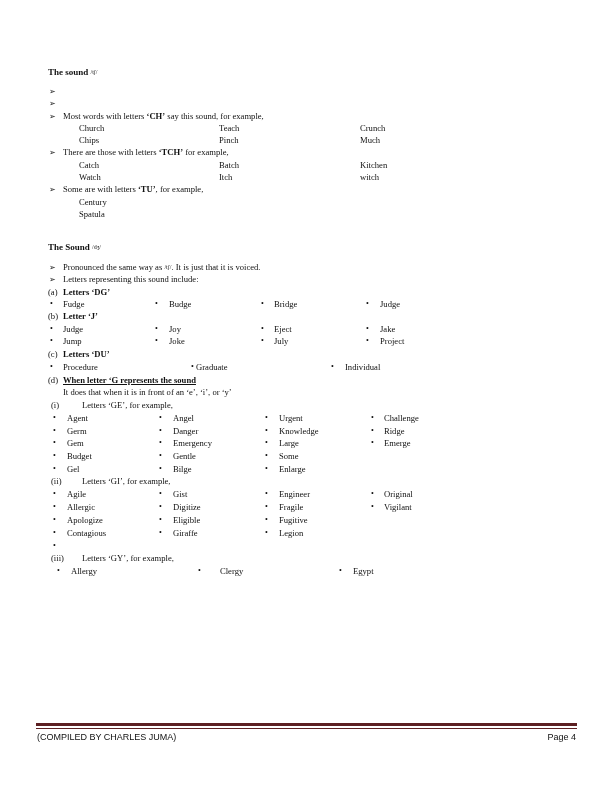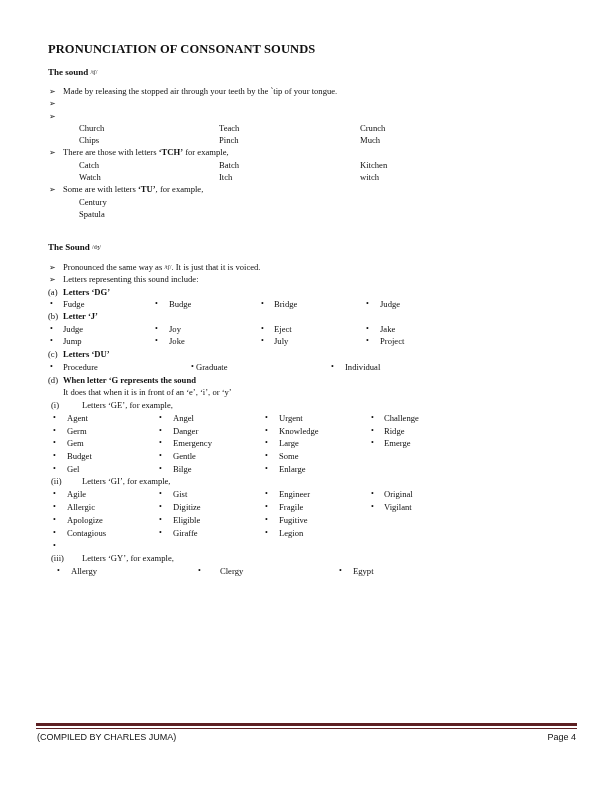--- a/index.html
+++ b/index.html
@@ -16,31 +16,32 @@
   .dot { position: absolute; font-size: 8px; }
   .footer-thick { position: absolute; left: 36px; top: 723px; width: 541px; height: 3px; background: #5c1f22; }
   .footer-thin { position: absolute; left: 36px; top: 728px; width: 541px; height: 1px; background: #5c1f22; }
   .footer-text { position: absolute; top: 732px; font-family: "Liberation Sans", "DejaVu Sans", sans-serif; font-size: 9px; color: #111; }
 </style>
 </head>
 <body>
 
 <div class="page">
 
-  <div class="abs title">PRONUNCIATION OF CONSONANT SOUNDS</div>
 
   <div class="abs h2" style="left:48px;top:67px;">
     <span>The sound</span>
     <span class="phon">/tʃ/</span>
   </div>
 
   <span class="arrow" style="left:49px;top:87px;">➢</span>
-  <div class="abs t" style="left:63px;top:86px;">Made by releasing the stopped air through your teeth by the `tip of your tongue.</div>
   <span class="arrow" style="left:49px;top:99px;">➢</span>
   <span class="arrow" style="left:49px;top:112px;">➢</span>
+  <div class="abs t" style="left:63px;top:111px;">
+    <span>Most words with letters </span><span class="b">‘CH’</span><span> say this sound, for example,</span>
+  </div>
 
   <div class="abs t" style="left:79px;top:123px;">Church</div>
   <div class="abs t" style="left:219px;top:123px;">Teach</div>
   <div class="abs t" style="left:360px;top:123px;">Crunch</div>
   <div class="abs t" style="left:79px;top:135px;">Chips</div>
   <div class="abs t" style="left:219px;top:135px;">Pinch</div>
   <div class="abs t" style="left:360px;top:135px;">Much</div>
 
   <span class="arrow" style="left:49px;top:148px;">➢</span>
   <div class="abs t" style="left:63px;top:147px;">
@@ -105,21 +106,21 @@
   <div class="abs t" style="left:48px;top:349px;">(c)</div>
   <div class="abs t b" style="left:63px;top:349px;">Letters ‘DU’</div>
   <span class="dot" style="left:50px;top:362px;">•</span>
   <div class="abs t" style="left:63px;top:362px;">Procedure</div>
   <span class="dot" style="left:191px;top:362px;">•</span>
   <div class="abs t" style="left:196px;top:362px;">Graduate</div>
   <span class="dot" style="left:331px;top:362px;">•</span>
   <div class="abs t" style="left:345px;top:362px;">Individual</div>
 
   <div class="abs t" style="left:48px;top:375px;">(d)</div>
-  <div class="abs t b" style="left:63px;top:375px;">When letter ‘G represents the sound</div>
+  <div class="abs t b" style="left:63px;top:375px;text-decoration:underline;">When letter ‘G represents the sound</div>
   <div class="abs t" style="left:63px;top:387px;">It does that when it is in front of an ‘e’, ‘i’, or ‘y’</div>
 
   <div class="abs t" style="left:51px;top:400px;">(i)</div>
   <div class="abs t" style="left:82px;top:400px;">Letters ‘GE’, for example,</div>
 
   <div>
     <span class="dot" style="left:53px;top:413px;">•</span>
     <div class="abs t" style="left:67px;top:413px;">Agent</div>
     <span class="dot" style="left:159px;top:413px;">•</span>
     <div class="abs t" style="left:173px;top:413px;">Angel</div>

